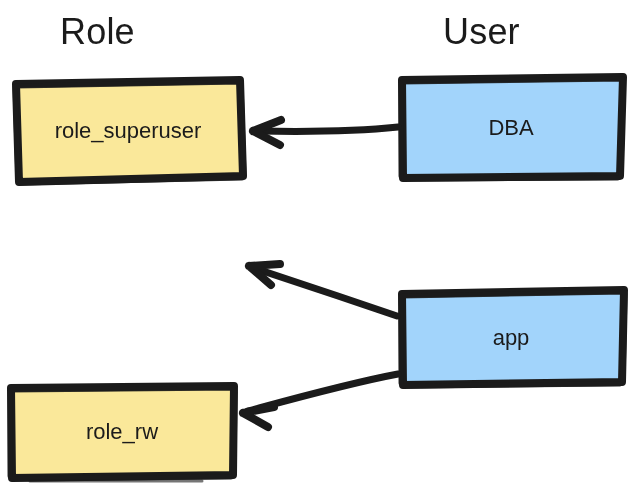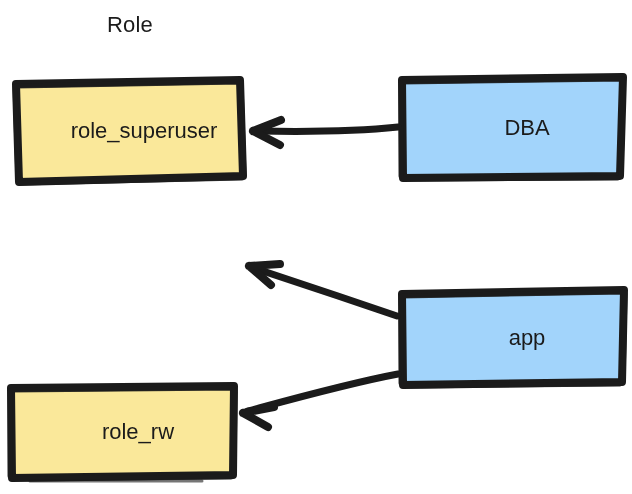--- a/index.html
+++ b/index.html
@@ -12,43 +12,43 @@
   }
   #canvas {
     position: relative;
     width: 632px;
     height: 494px;
     background: #ffffff;
     overflow: hidden;
   }
   .col-header {
     position: absolute;
-    font-size: 22px;
+    font-size: 36px;
     line-height: 1;
     color: #1b1b1b;
     letter-spacing: 0.2px;
     white-space: nowrap;
-    text-align: center;
+    text-align: left;
     font-weight: 400;
   }
   #header-role  { left: 60px;  top: 14px; width: 140px; }
   #header-user  { left: 443px; top: 14px; width: 140px; }
 
   .node {
     position: absolute;
   }
   .node svg {
     position: absolute;
     left: 0;
     top: 0;
     overflow: visible;
   }
   .node-label {
     position: absolute;
-    left: 16px;
+    left: 0;
     top: 0;
     width: 100%;
     height: 100%;
     display: flex;
     align-items: center;
     justify-content: center;
     font-size: 22px;
     color: #1b1b1b;
     white-space: nowrap;
     pointer-events: none;
@@ -76,20 +76,21 @@
     pointer-events: stroke;
   }
 </style>
 </head>
 <body>
 
 <div id="canvas">
 
   <div class="col-header" id="header-role">Role</div>
 
+  <div class="col-header" id="header-user">User</div>
 
   <div class="node" id="node-role-superuser">
     <svg width="236" height="110" viewBox="0 0 236 110" aria-hidden="true">
       <path d="M6,8 L230,4 L233,100 L9,106 Z" fill="#fae89a" stroke="#1b1b1b" stroke-width="8" stroke-linejoin="round" stroke-linecap="round"></path>
       <path d="M7,10 L229,6 M231,7 L234,99 M232,102 L10,107 M8,104 L5,11" fill="none" stroke="#1b1b1b" stroke-width="5" stroke-linecap="round" opacity="0.85"></path>
     </svg>
     <div class="node-label">role_superuser</div>
   </div>
 
 

